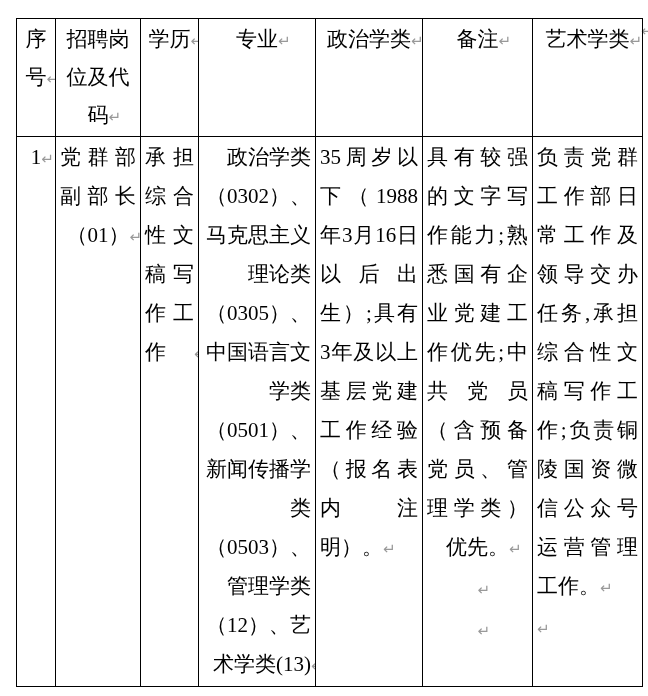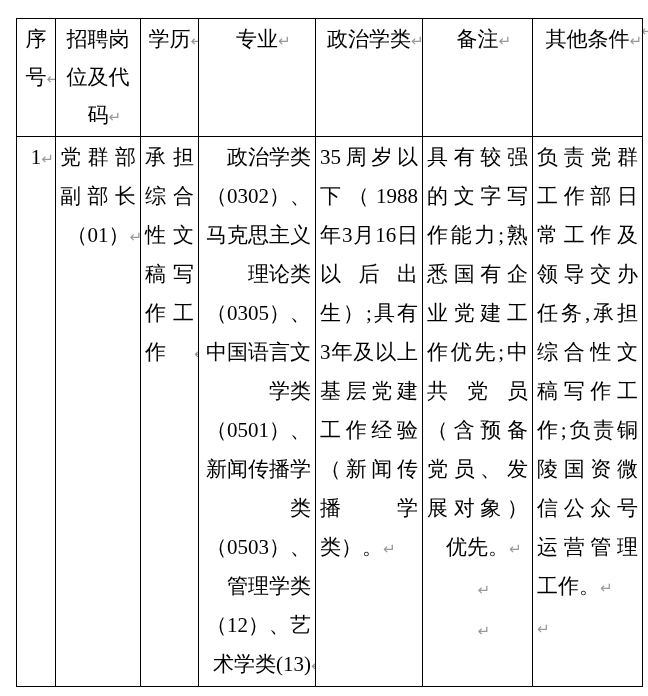--- a/index.html
+++ b/index.html
@@ -98,43 +98,43 @@
         <th>
           <p class="para"><span>专业</span><span class="pmark">↵</span></p>
         </th>
         <th>
           <p class="para"><span>政治学类</span><span class="pmark">↵</span></p>
         </th>
         <th>
           <p class="para"><span>备注</span><span class="pmark">↵</span></p>
         </th>
         <th>
-          <p class="para"><span>其他条件</span><span class="pmark">↵</span></p>
+          <p class="para"><span>艺术学类</span><span class="pmark">↵</span></p>
         </th>
       </tr>
     </thead>
     <tbody>
       <tr>
         <td class="cell-seq">
           <p class="para"><span>1</span><span class="pmark">↵</span></p>
         </td>
         <td class="cell-position-code">
           <p class="para"><span>党群部副部长（01）</span><span class="pmark">↵</span></p>
         </td>
         <td class="cell-education">
           <p class="para"><span>承担综合性文稿写作工作</span><span class="pmark">↵</span></p>
         </td>
         <td class="cell-major">
           <p class="para"><span>政治学类（0302）、马克思主义理论类（0305）、中国语言文学类（0501）、新闻传播学类（0503）、管理学类（12）、艺术学类(13)</span><span class="pmark">↵</span></p>
         </td>
         <td class="cell-other">
-          <p class="para"><span>35周岁以下（1988年3月16日以后出生）;具有3年及以上基层党建工作经验（新闻传播学类）。</span><span class="pmark">↵</span></p>
+          <p class="para"><span>35周岁以下（1988年3月16日以后出生）;具有3年及以上基层党建工作经验（报名表内注明）。</span><span class="pmark">↵</span></p>
         </td>
         <td class="cell-remarks">
-          <p class="para"><span>具有较强的文字写作能力;熟悉国有企业党建工作优先;中共党员（含预备党员、发展对象）优先。</span><span class="pmark">↵</span></p>
+          <p class="para"><span>具有较强的文字写作能力;熟悉国有企业党建工作优先;中共党员（含预备党员、管理学类）优先。</span><span class="pmark">↵</span></p>
           <p class="para para-empty"><span class="pmark">↵</span></p>
           <p class="para para-empty"><span class="pmark">↵</span></p>
         </td>
         <td class="cell-duties">
           <p class="para"><span>负责党群工作部日常工作及领导交办任务,承担综合性文稿写作工作;负责铜陵国资微信公众号运营管理工作。</span><span class="pmark">↵</span></p>
           <p class="para para-empty"><span class="pmark">↵</span></p>
         </td>
       </tr>
     </tbody>
   </table>

